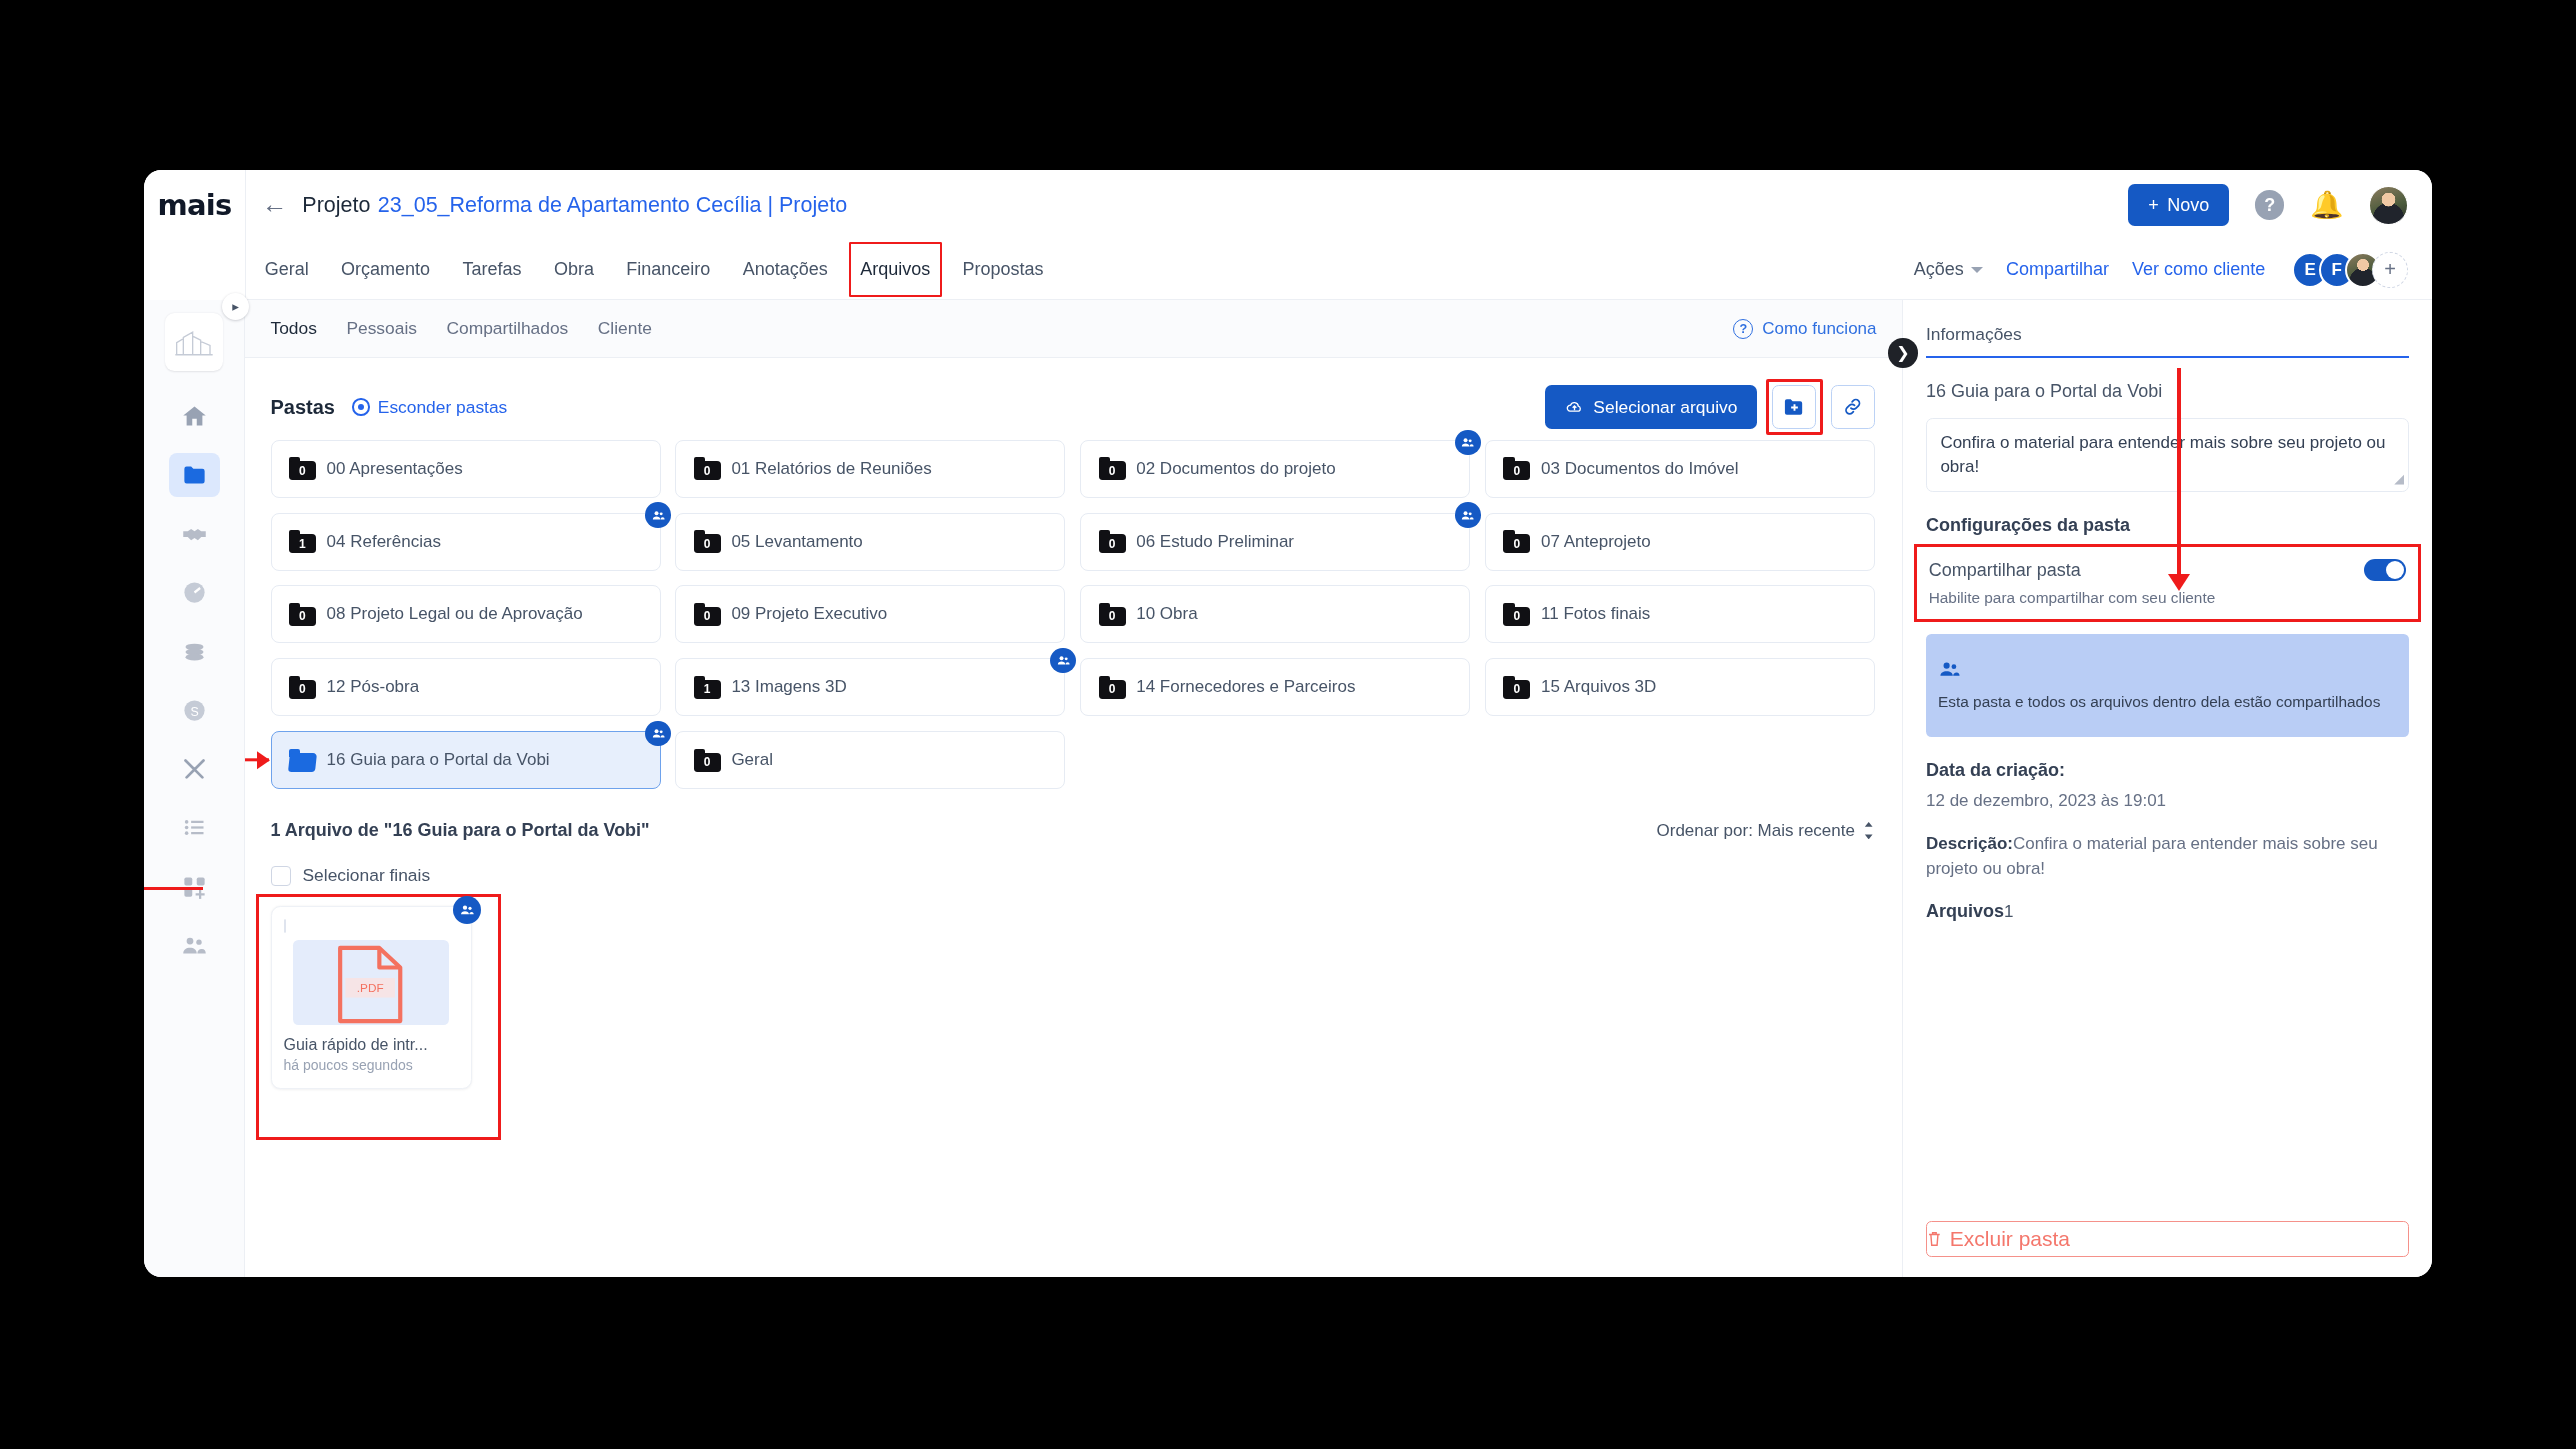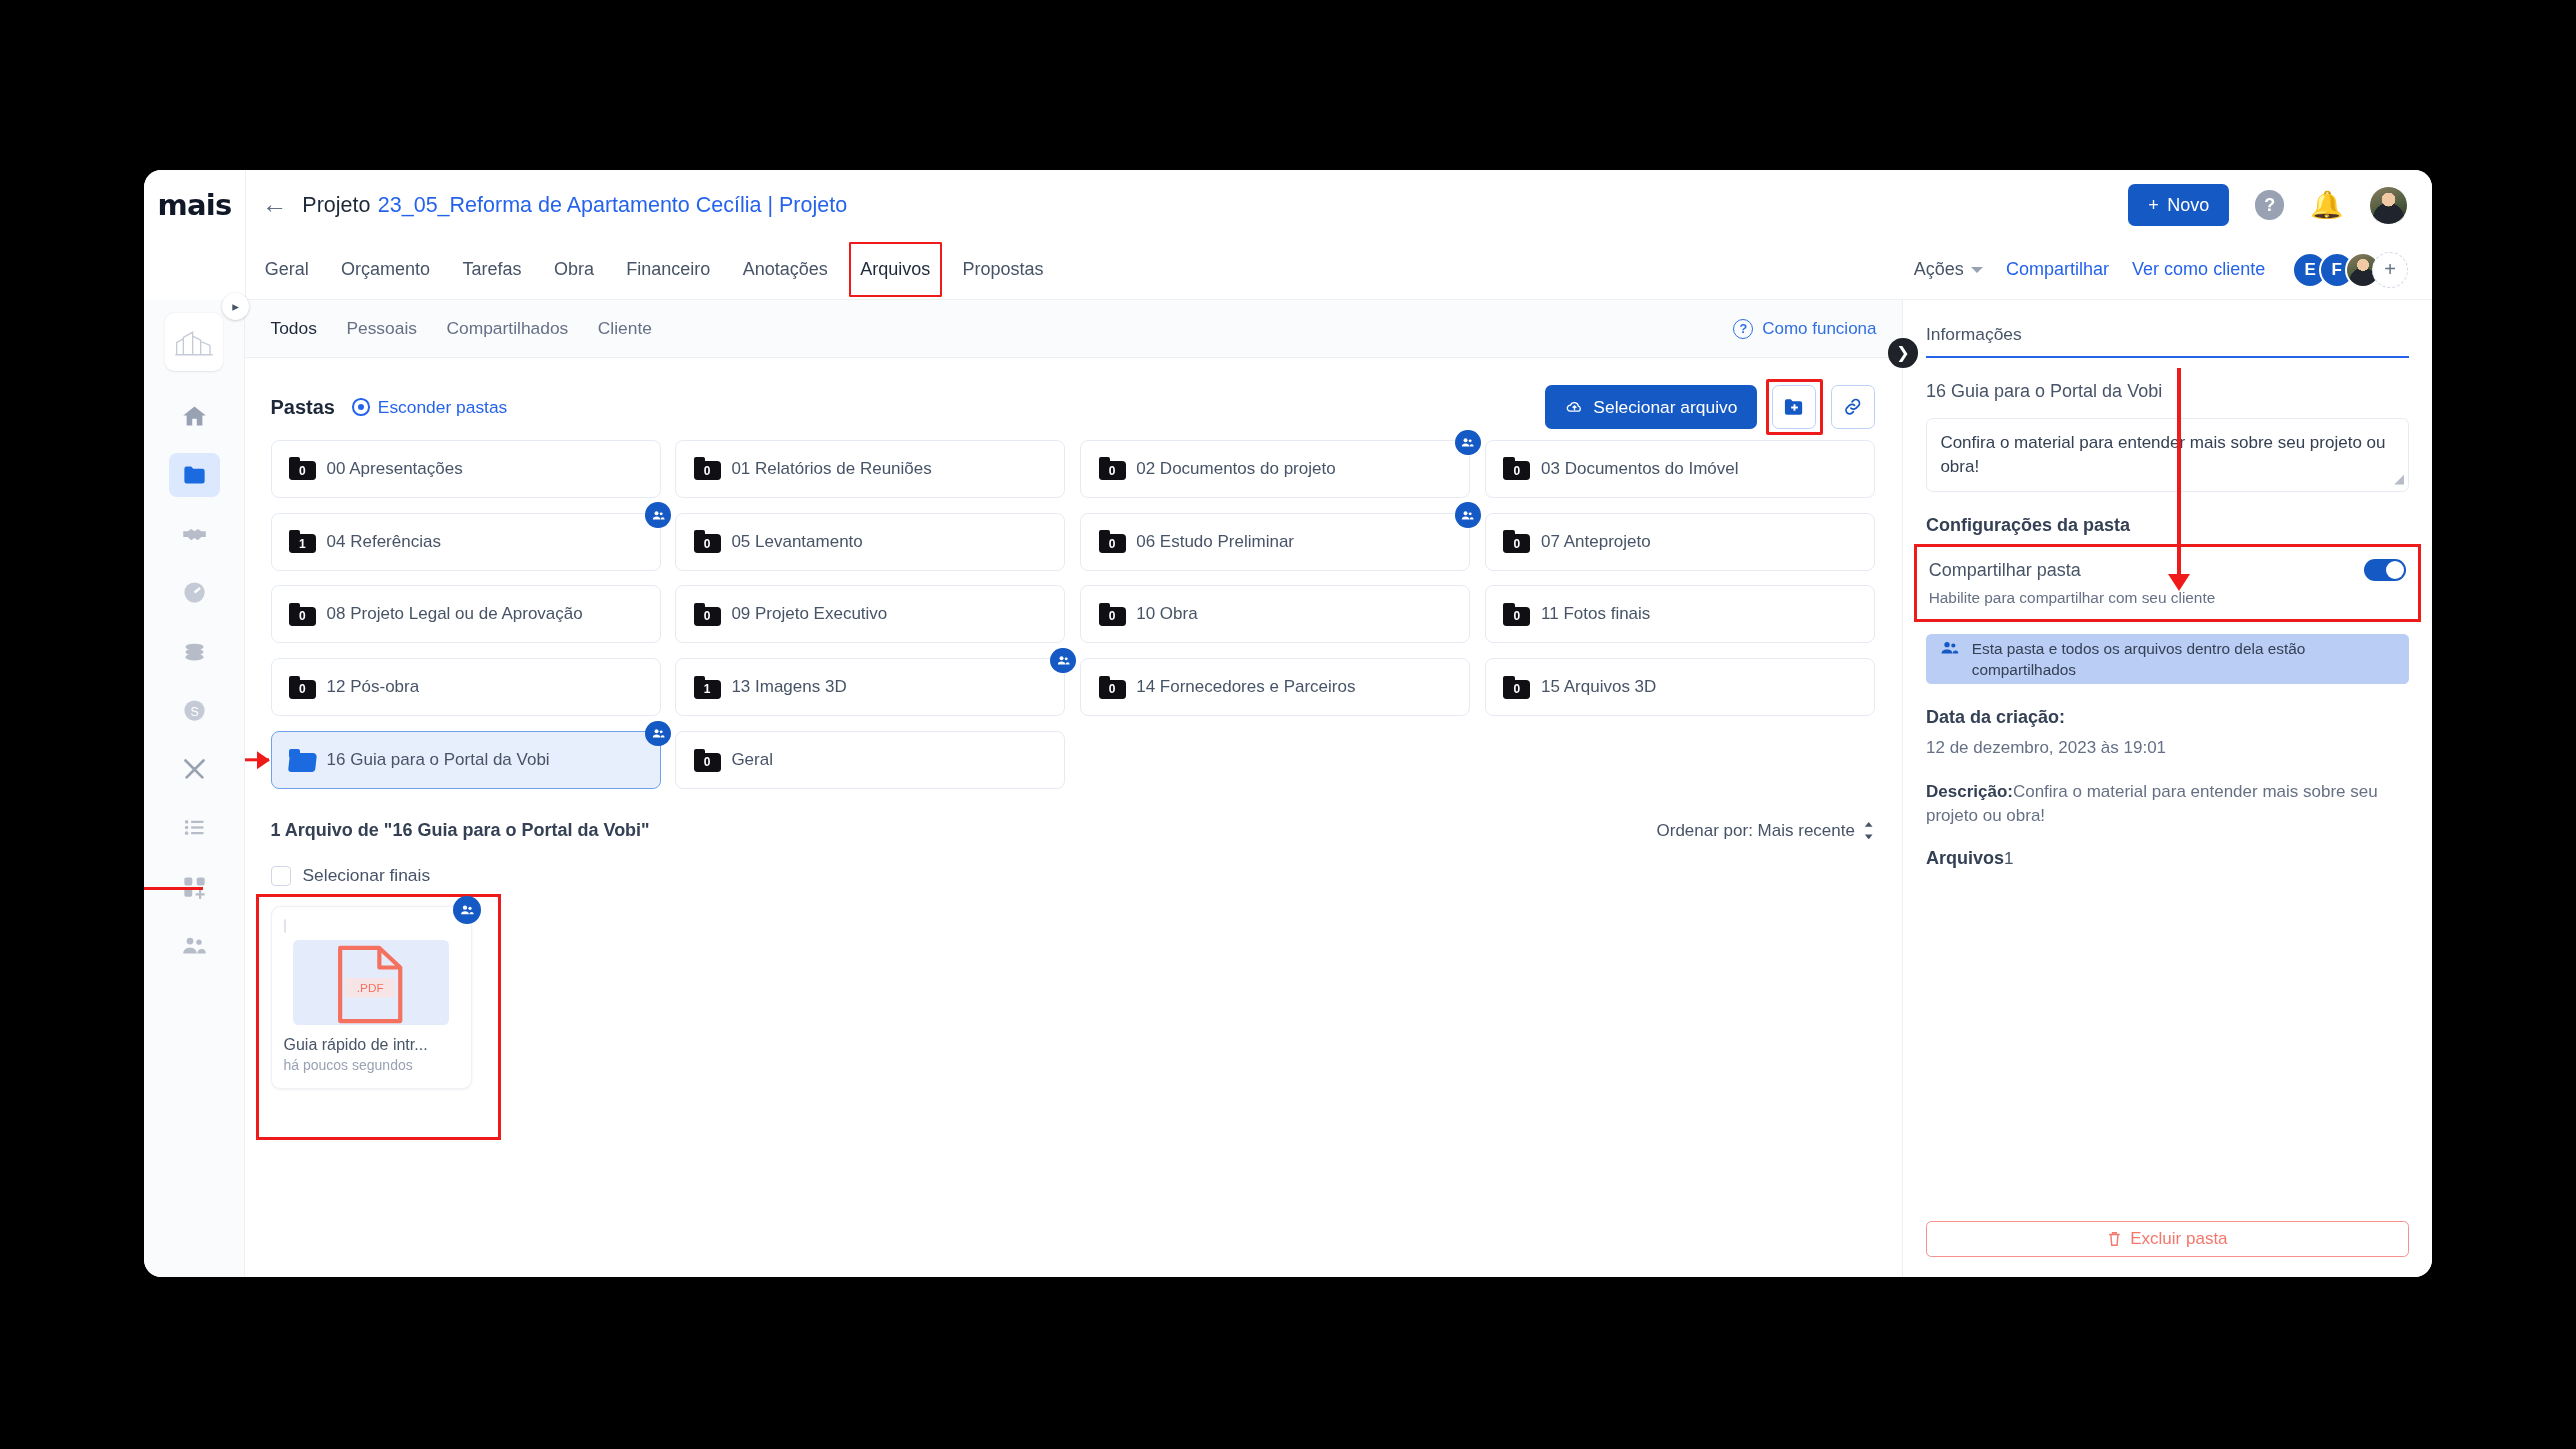--- a/index.html
+++ b/index.html
@@ -193,34 +193,34 @@
   }
   .share-row.highlight::after{
     content:"";position:absolute;left:-12px;right:-12px;top:-5.4px;bottom:-4px;border:3.4px solid #ef1b1b;pointer-events:none;
   }
   .share-row-top{display:flex;align-items:center;}
   .share-label{font-size:18px;color:#475467;}
   .toggle{margin-left:auto;width:42px;height:22px;border-radius:11.4px;background:#1559c4;position:relative;cursor:pointer;}
   .toggle .knob{position:absolute;right:2px;top:2px;width:18px;height:18px;border-radius:50%;background:#fff;}
   .share-hint{font-size:15.4px;color:#667085;margin-top:8px;}
   .share-note{
-    margin-top:16px;background:#b9cdf5;border-radius:5.4px;padding:4px 12px;display:flex;gap:10.7px;align-items:flex-start;
-    font-size:15.4px;color:#344054;line-height:1.38;
+    margin-top:16px;background:#b9cdf5;border-radius:5.4px;padding:24px 12px;display:flex;gap:10.7px;align-items:flex-start;
+    font-size:15.4px;color:#344054;line-height:1.38;flex-direction:column;
   }
   .meta-title{font-size:18px;font-weight:700;color:#344054;margin-top:23px;}
   .meta-value{font-size:17px;color:#667085;margin-top:8px;line-height:1.4;}
   .desc-block{margin-top:20px;font-size:17px;color:#667085;line-height:1.42;}
   .desc-block b{color:#344054;font-weight:700;}
   .arquivos-block{margin-top:20px;font-size:18px;color:#344054;}
   .arquivos-block b{font-weight:700}
   .arquivos-block span{font-weight:400;font-size:17px;color:#475467}
   .info-footer{padding:0 23px 20px 23px;}
   .btn-delete{
     width:100%;height:36px;border:1px solid #f5918a;border-radius:5.4px;background:#fff;color:#f4776c;
-    font-size:17px;display:flex;align-items:center;justify-content:center;gap:8px;cursor:pointer;font-family:inherit;
+    font-size:21px;display:flex;align-items:center;gap:8px;cursor:pointer;font-family:inherit;
   }
 
   
   #panel-arrow{position:absolute;left:274px;top:10px;width:4px;height:208px;background:#ef1b1b;z-index:7;}
   #panel-arrow::after{content:"";position:absolute;left:50%;bottom:-14.8px;transform:translateX(-50%);
     width:0;height:0;border-left:11.4px solid transparent;border-right:11.4px solid transparent;border-top:17.4px solid #ef1b1b;}
 
   .panel-toggle{
     position:absolute;left:-14.8px;top:38px;width:29.5px;height:29.5px;border-radius:50%;background:#1f2228;
     display:flex;align-items:center;justify-content:center;color:#fff;font-size:16px;z-index:9;cursor:pointer;

